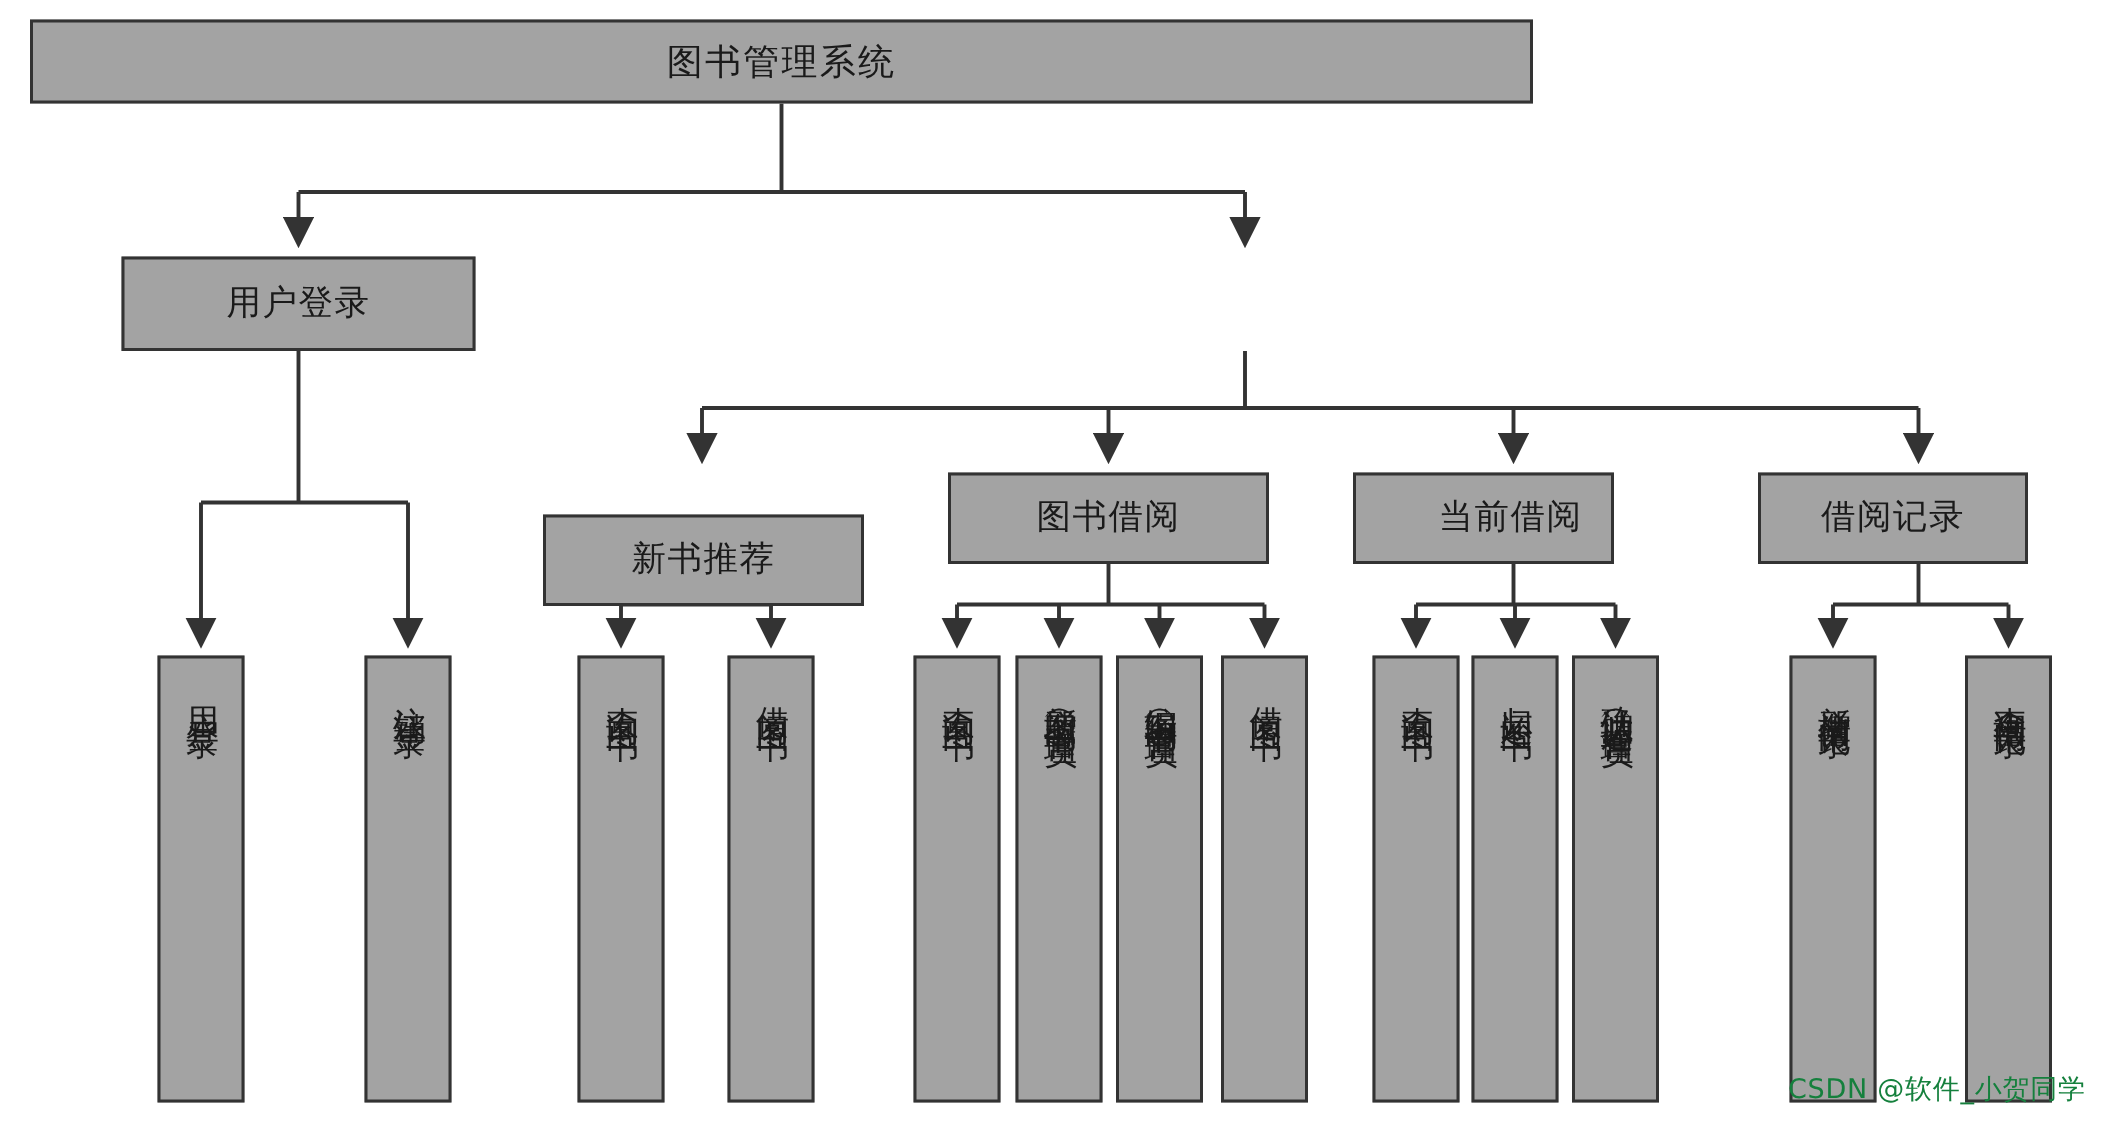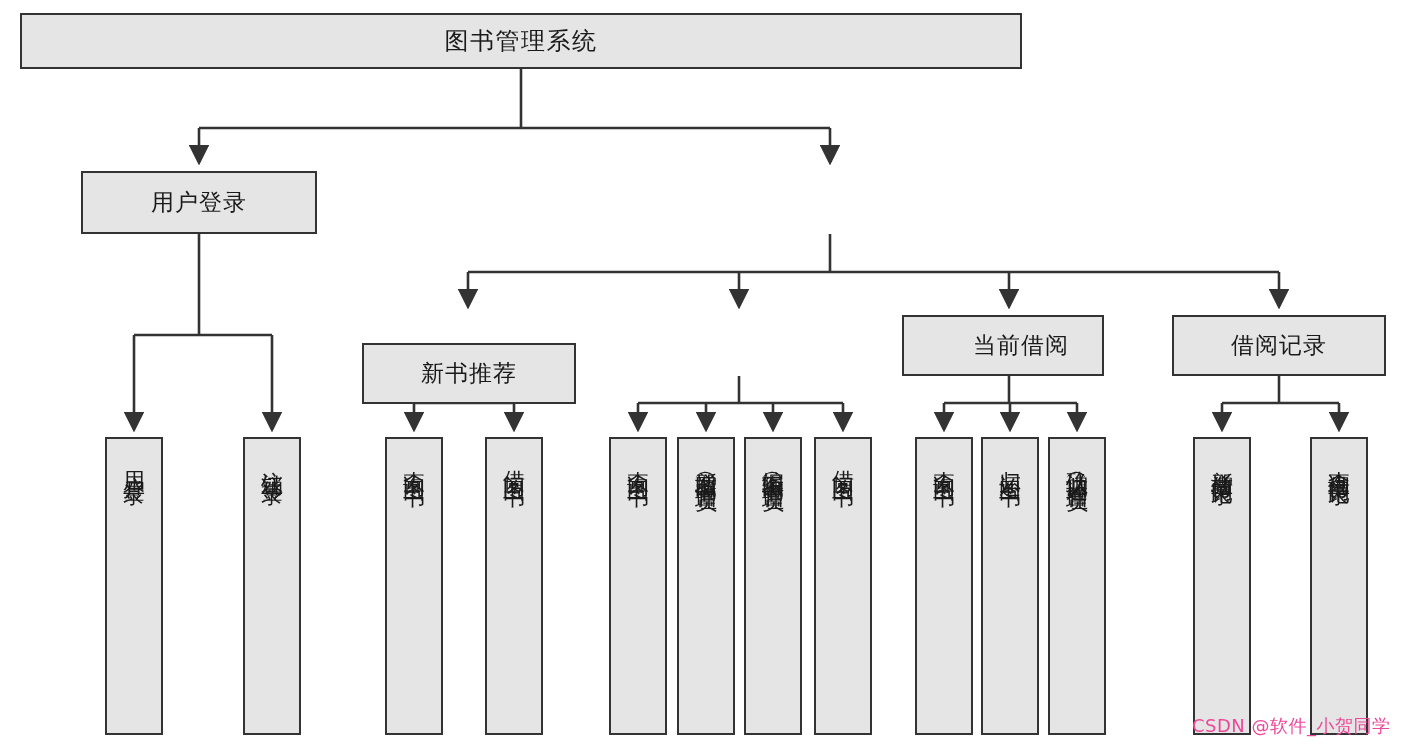--- a/index.html
+++ b/index.html
@@ -22,21 +22,21 @@
     position: absolute;
     left: 0;
     top: 0;
     width: 1405px;
     height: 747px;
     pointer-events: none;
   }
   .node {
     position: absolute;
     box-sizing: border-box;
-    background: #e5e5e5;
+    background: #a3a3a3;
     border: 2.5px solid #333333;
     display: flex;
     align-items: center;
     justify-content: center;
     color: #1a1a1a;
     z-index: 2;
   }
   .node-label {
     display: block;
     text-align: center;
@@ -67,21 +67,21 @@
     white-space: nowrap;
   }
   .node.vert.tall-text .node-label {
     letter-spacing: 3px;
   }
   #watermark {
     position: absolute;
     left: 1192px;
     top: 714px;
     font-size: 18px;
-    color: #ec4899;
+    color: #15803d;
     letter-spacing: 0.5px;
     white-space: nowrap;
     z-index: 5;
     font-family: "DejaVu Sans", "Liberation Sans", sans-serif;
   }
 </style>
 </head>
 <body>
 
 <div id="diagram-root">
@@ -140,24 +140,27 @@
     <span class="node-label">图书管理系统</span>
   </div>
 
   <div class="node horiz" style="left:81px; top:171px; width:236px; height:63px;">
     <span class="node-label">用户登录</span>
   </div>
 
   <div class="node horiz" style="left:362px; top:315px; width:214px; height:61px;margin-top:28px;">
     <span class="node-label">新书推荐</span>
   </div>
-  <div class="node horiz" style="left:902px; top:315px; width:202px; height:61px;padding-left:36px;">
+  <div class="node horiz" style="left:632px; top:315px; width:214px; height:61px;">
+    <span class="node-label">图书借阅</span>
+  </div>
+  <div class="node horiz" style="left:902px; top:315px; width:174px; height:61px;padding-left:36px;">
     <span class="node-label">当前借阅</span>
   </div>
-  <div class="node horiz" style="left:1172px; top:315px; width:214px; height:61px;">
+  <div class="node horiz" style="left:1172px; top:315px; width:180px; height:61px;">
     <span class="node-label">借阅记录</span>
   </div>
 
   <div class="node vert" style="left:105px; top:437px; width:58px; height:298px;">
     <span class="node-label">用户登录</span>
   </div>
   <div class="node vert" style="left:243px; top:437px; width:58px; height:298px;">
     <span class="node-label">注销登录</span>
   </div>
 

